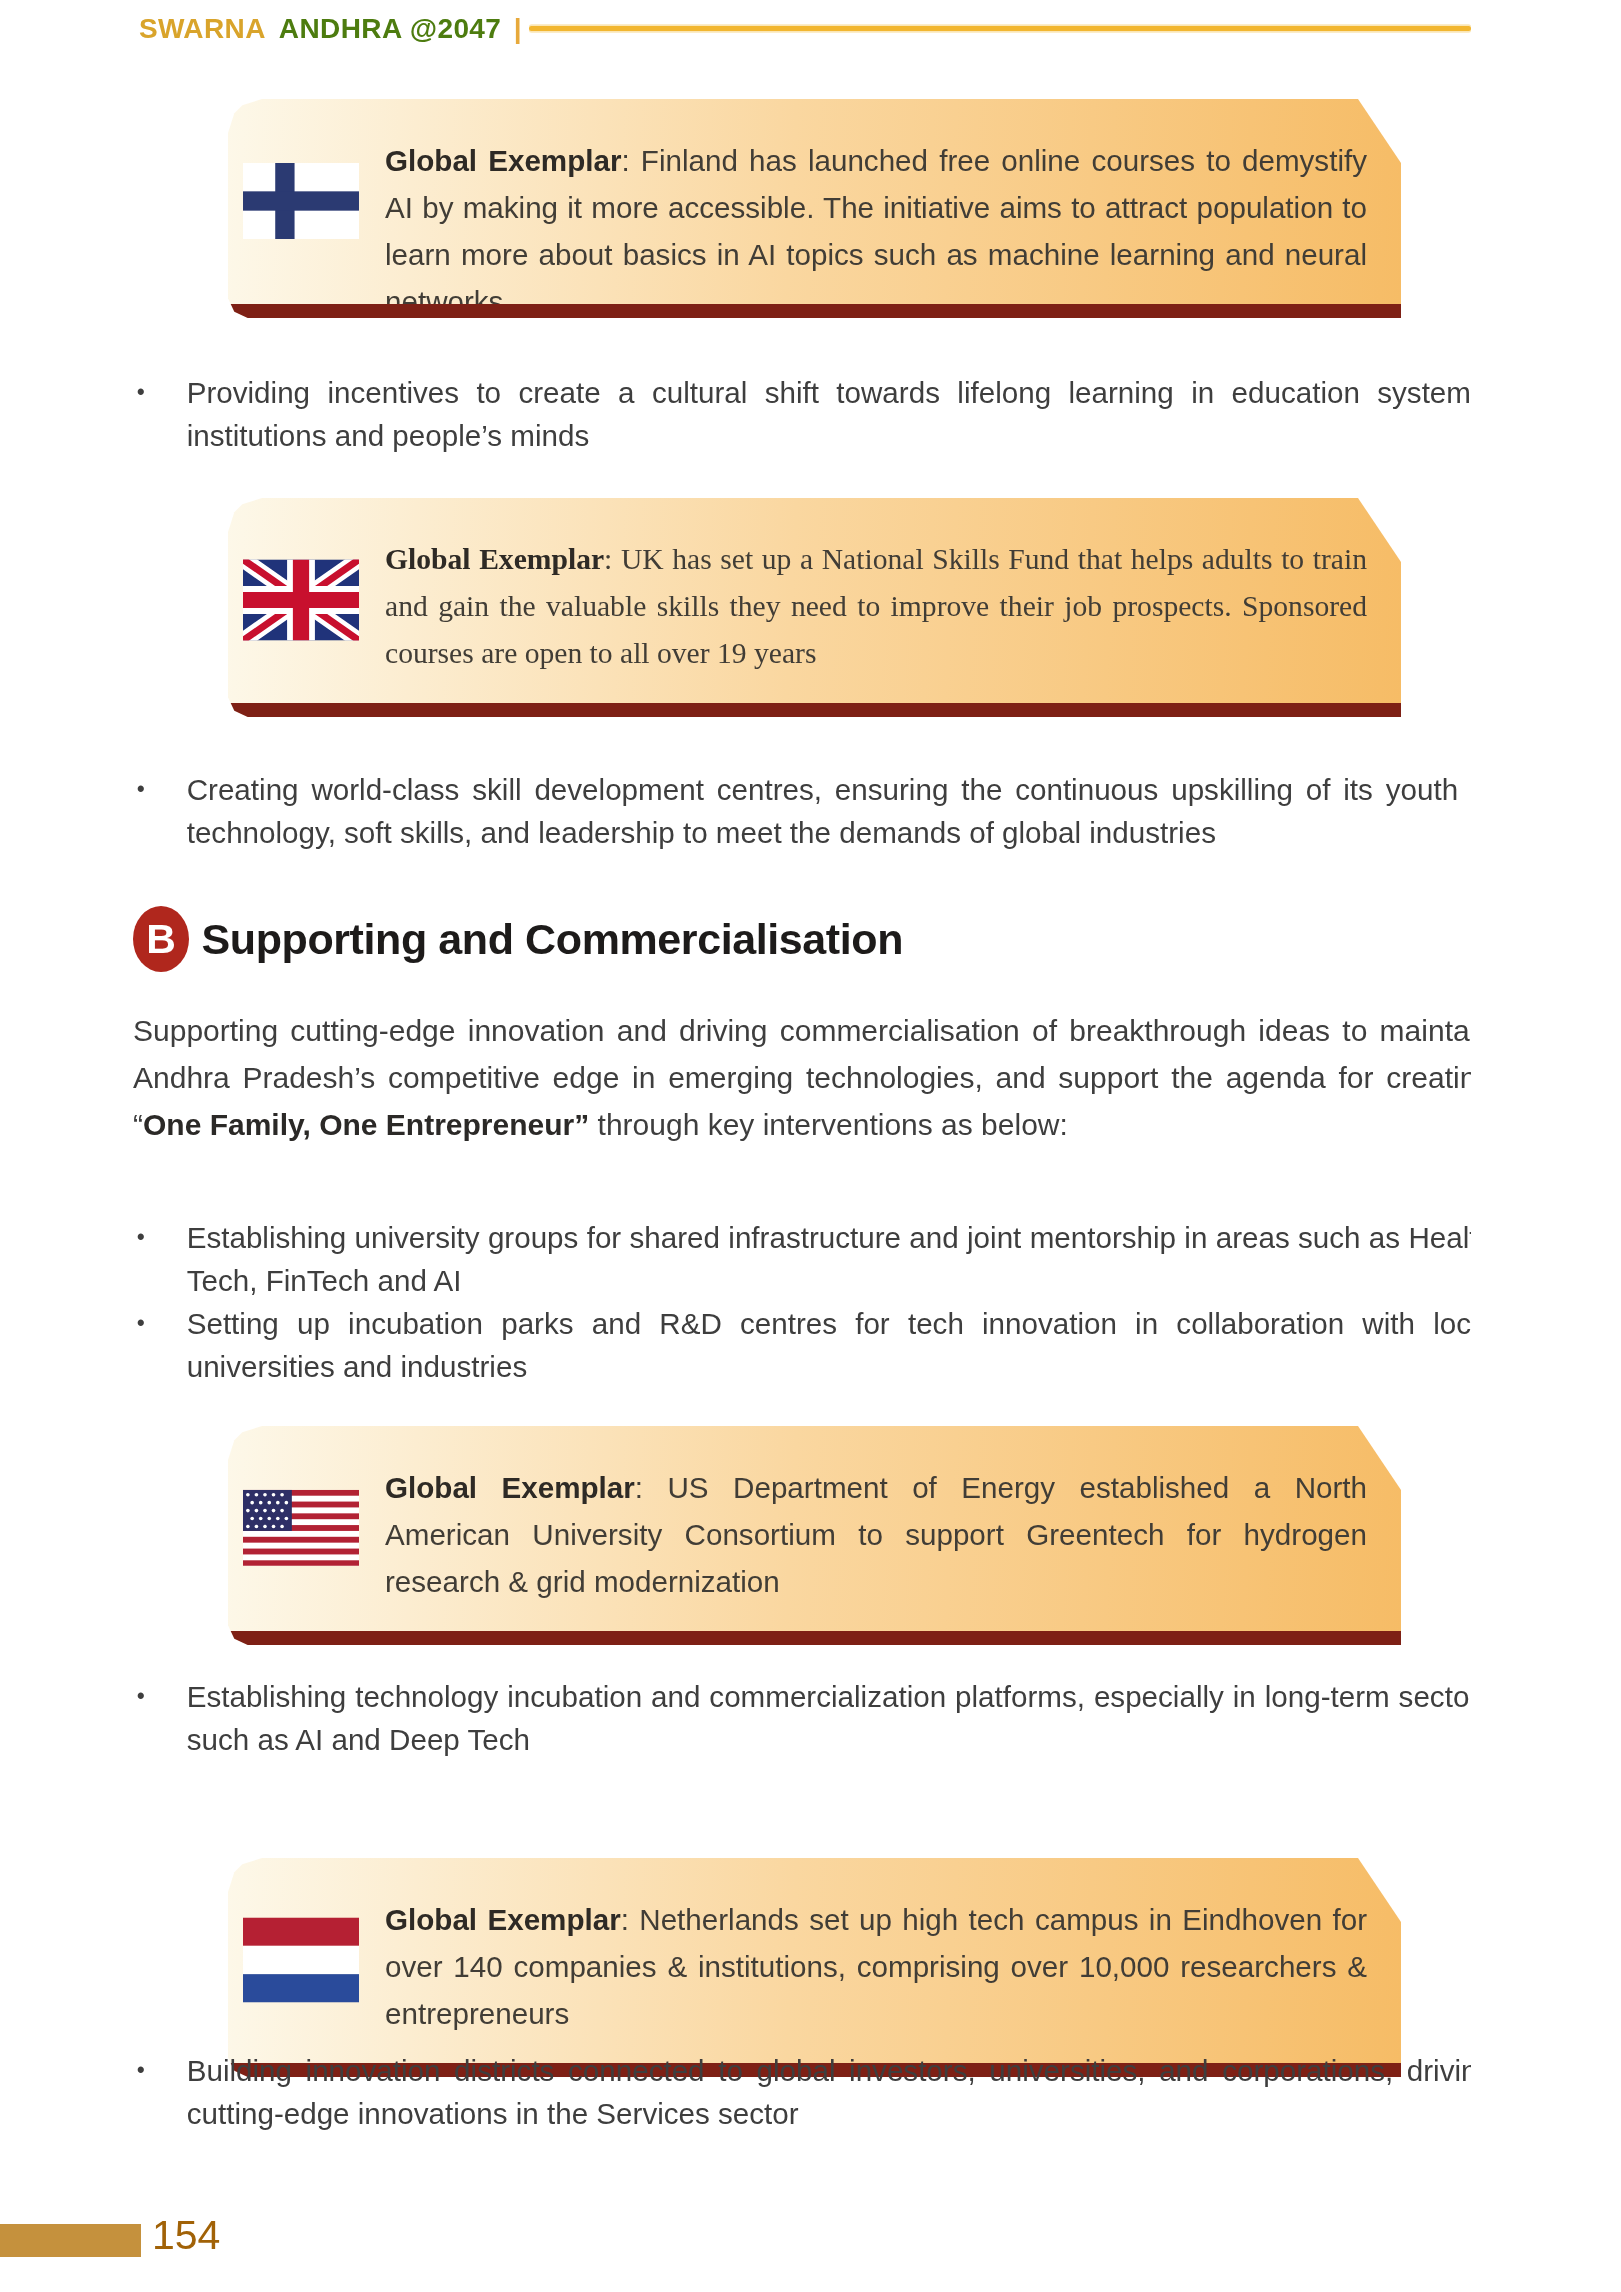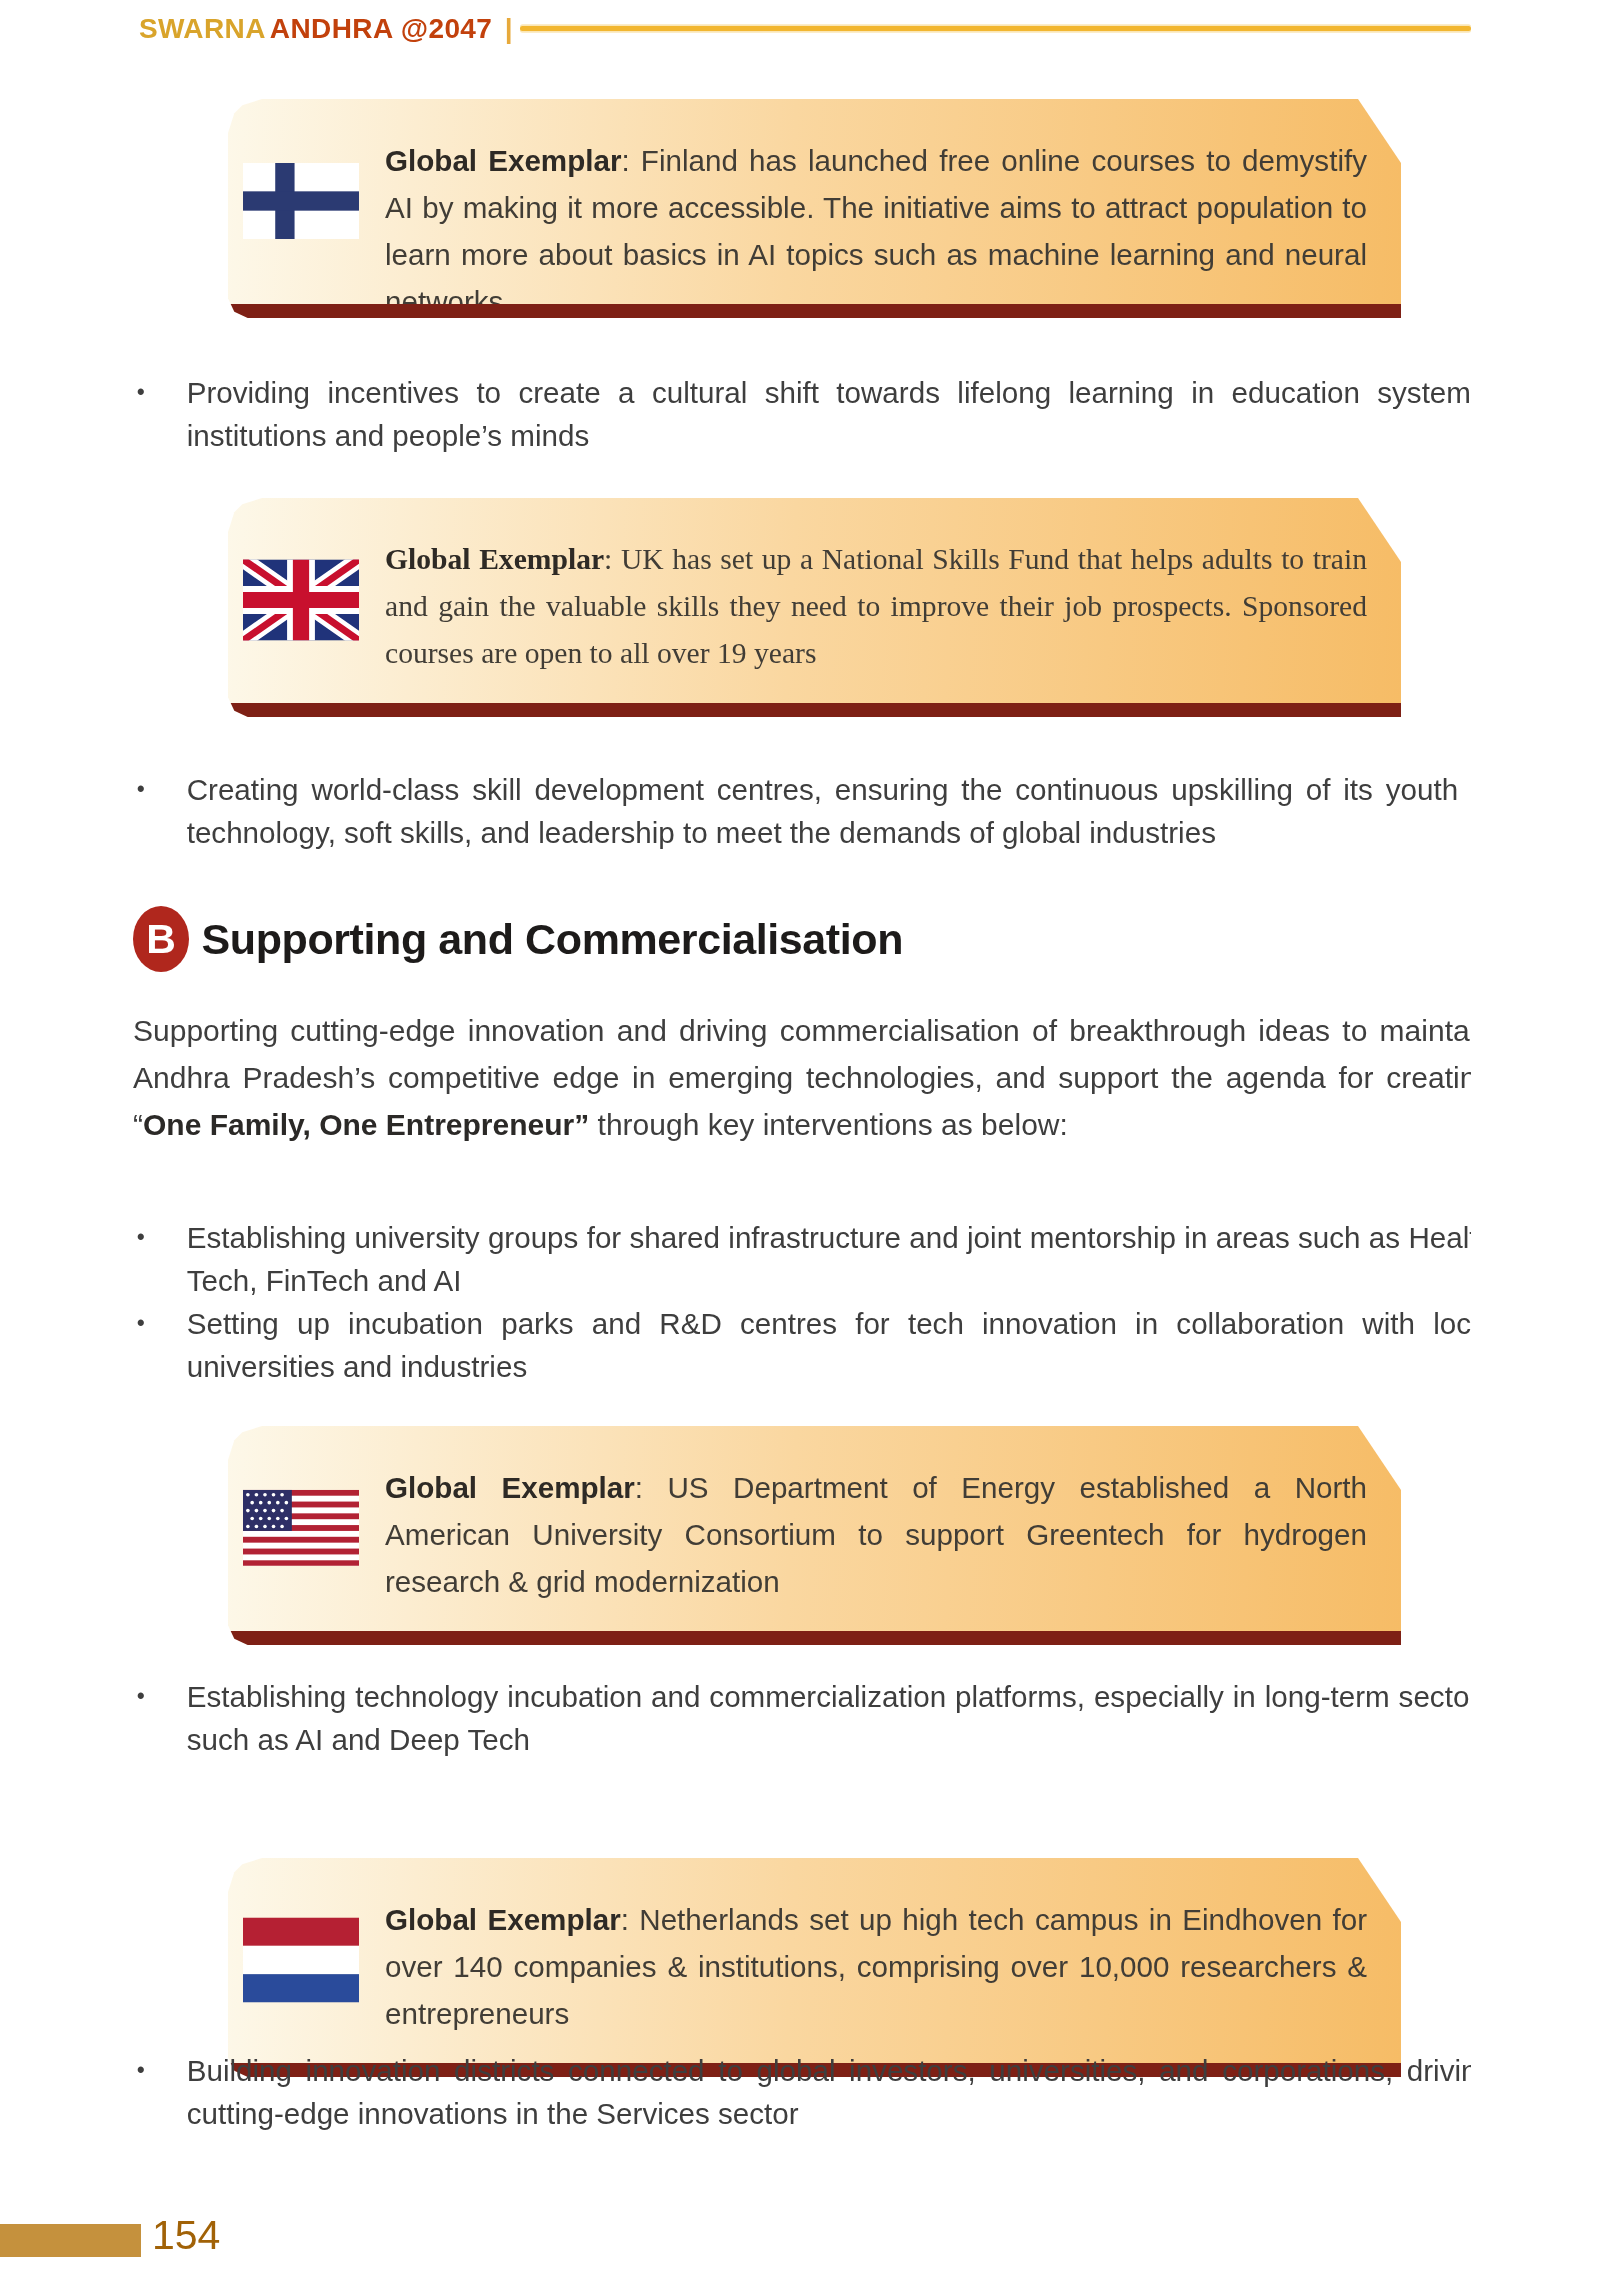--- a/index.html
+++ b/index.html
@@ -4,21 +4,21 @@
 <style>
   html,body{margin:0;padding:0;background:#ffffff;}
   .page{
     position:relative;width:1471px;height:2293px;background:#ffffff;
     font-family:"Liberation Sans",sans-serif;color:#3e3e3e;overflow:hidden;
   }
   
   .header{position:absolute;top:12.5px;left:139px;right:0;display:flex;align-items:center;
     font-weight:700;font-size:28px;letter-spacing:0.4px;}
   .header .gold{color:#d9a42b;}
-  .header .green{color:#c2410c;margin-left:4px;}
+  .header .green{color:#4d7c0f;margin-left:13px;}
   .header .sep{color:#e7a93b;margin-left:12.5px;font-weight:700;}
   .header .hline{flex:1;height:4.5px;background:#f2b62f;margin-left:7.2px;border-radius:2.7px;
     box-shadow:0 -1.8px 0 rgba(242,182,47,.35),0 1.8px 0 rgba(242,182,47,.35);}
   
   .callout{
     position:absolute;left:228px;width:1173px;height:219px;
     background:linear-gradient(93deg,#fdf8e9 0%,#fad7a0 48%,#f6bc66 100%);
     clip-path:polygon(0 34px,6.3px 14.3px,14.3px 6.3px,34px 0,
       calc(100% - 43px) 0,100% 64px,100% 100%,
       19.7px 100%,6.3px calc(100% - 6.3px),0 calc(100% - 19.7px));

